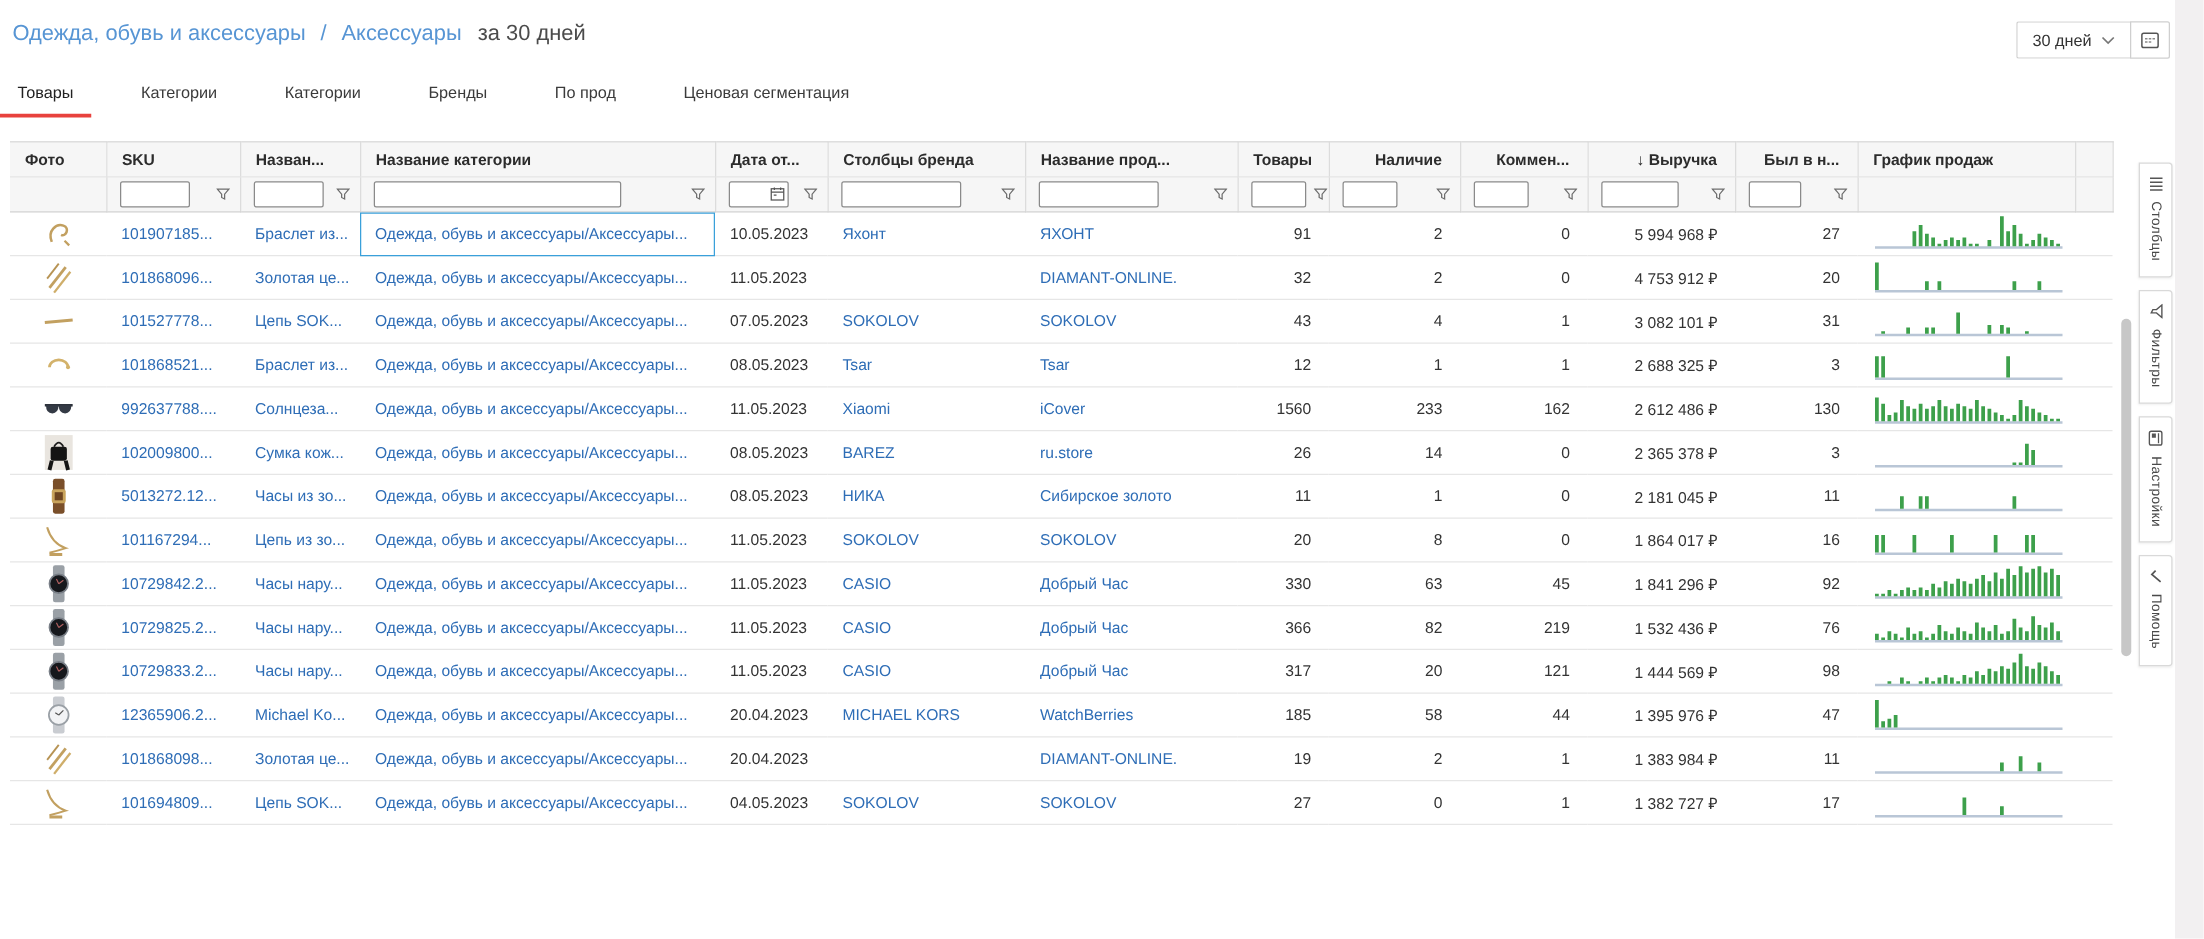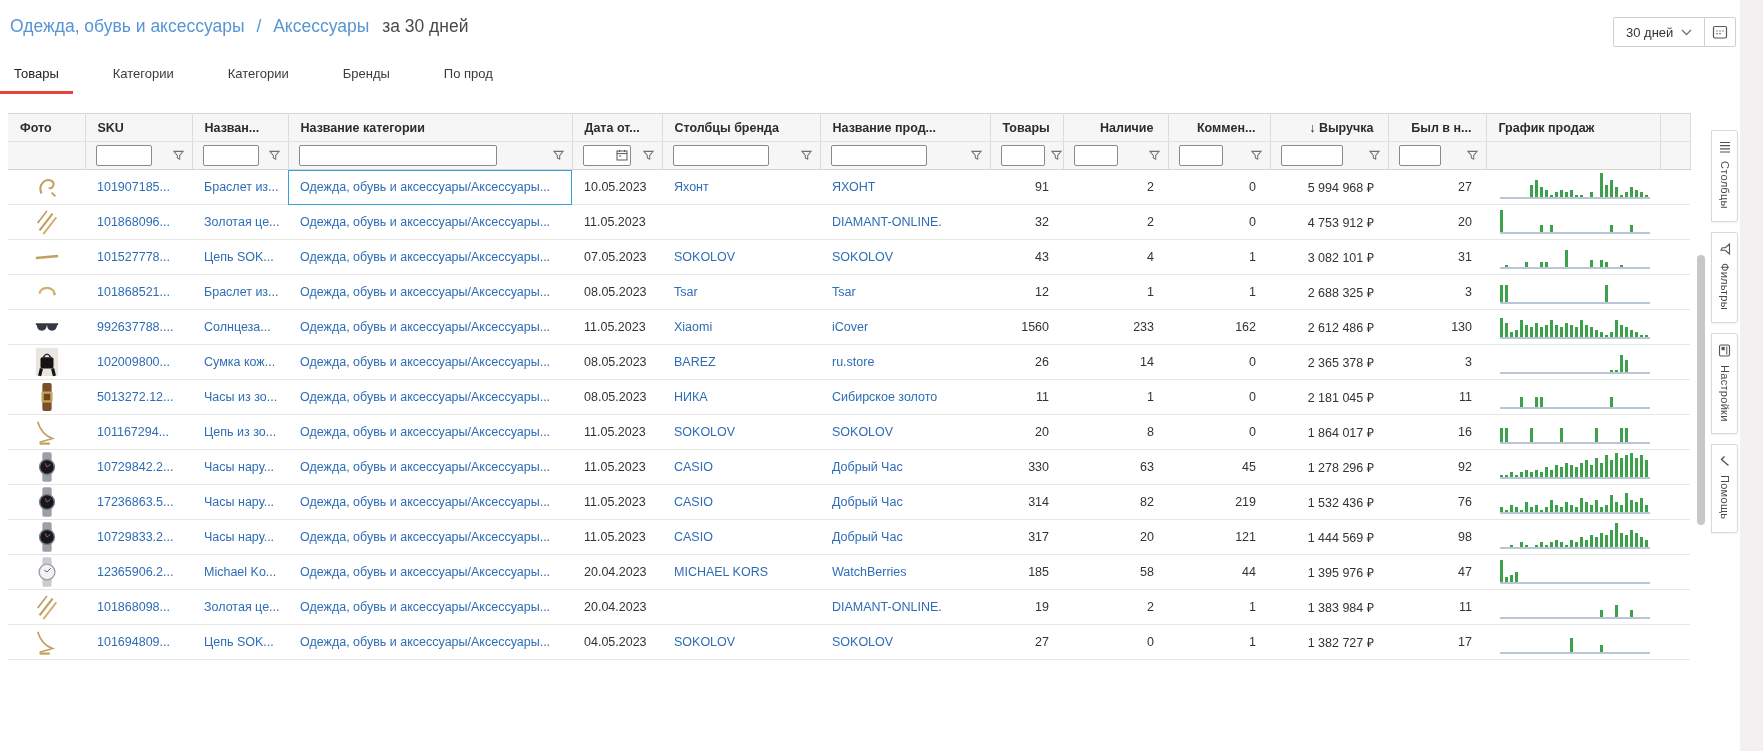--- a/index.html
+++ b/index.html
@@ -111,20 +111,21 @@
     </span>
   </button>
 </div>
 
 <nav class="tabs">
   <div class="tab active">Товары</div>
   <div class="tab">Категории</div>
   <div class="tab">Категории</div>
   <div class="tab">Бренды</div>
   <div class="tab">По прод</div>
+  <div class="tab">Ценовая сегментация</div>
 </nav>
 
 <div class="table-area">
   <table class="tbl" id="tbl">
       <colgroup>
         <col style="width: 77px;">
         <col style="width: 107px;">
         <col style="width: 96px;">
         <col style="width: 284px;">
         <col style="width: 90px;">
@@ -740,21 +741,21 @@
           </td>
           <td><span class="link">10729842.2...</span></td>
           <td><span class="link">Часы нару...</span></td>
           <td><span class="link">Одежда, обувь и аксессуары/Аксессуары...</span></td>
           <td><span>11.05.2023</span></td>
           <td><span class="link">CASIO</span></td>
           <td><span class="link">Добрый Час</span></td>
           <td class="r"><span>330</span></td>
           <td class="r"><span>63</span></td>
           <td class="r"><span>45</span></td>
-          <td class="r"><span>1 278 296 ₽</span></td>
+          <td class="r"><span>1 841 296 ₽</span></td>
           <td class="r"><span>92</span></td>
           <td class="c-spark">
             <div class="spark">
               <div class="bar" style="height: 2.4px;"></div>
               <div class="bar" style="height: 2.4px;"></div>
               <div class="bar" style="height: 4.8px;"></div>
               <div class="bar" style="height: 2.4px;"></div>
               <div class="bar" style="height: 4.8px;"></div>
               <div class="bar" style="height: 7.2px;"></div>
               <div class="bar" style="height: 4.8px;"></div>
@@ -788,27 +789,27 @@
         <tr>
           <td class="c-ph">
             <div class="ph">
               <svg viewBox="0 0 28 34">
                 <rect x="9" y="1" width="10" height="32" rx="2" fill="#9aa0a6"></rect>
                 <circle cx="14" cy="17" r="8" fill="#16181c" stroke="#787e86" stroke-width="1.5"></circle>
                 <path d="M14 17 l4 -3 M14 17 l-2 -4" stroke="#b06060" stroke-width="1"></path>
               </svg>
             </div>
           </td>
-          <td><span class="link">17236863.5...</span></td>
+          <td><span class="link">10729825.2...</span></td>
           <td><span class="link">Часы нару...</span></td>
           <td><span class="link">Одежда, обувь и аксессуары/Аксессуары...</span></td>
           <td><span>11.05.2023</span></td>
           <td><span class="link">CASIO</span></td>
           <td><span class="link">Добрый Час</span></td>
-          <td class="r"><span>314</span></td>
+          <td class="r"><span>366</span></td>
           <td class="r"><span>82</span></td>
           <td class="r"><span>219</span></td>
           <td class="r"><span>1 532 436 ₽</span></td>
           <td class="r"><span>76</span></td>
           <td class="c-spark">
             <div class="spark">
               <div class="bar" style="height: 4.8px;"></div>
               <div class="bar" style="height: 2.4px;"></div>
               <div class="bar" style="height: 7.2px;"></div>
               <div class="bar" style="height: 4.8px;"></div>

